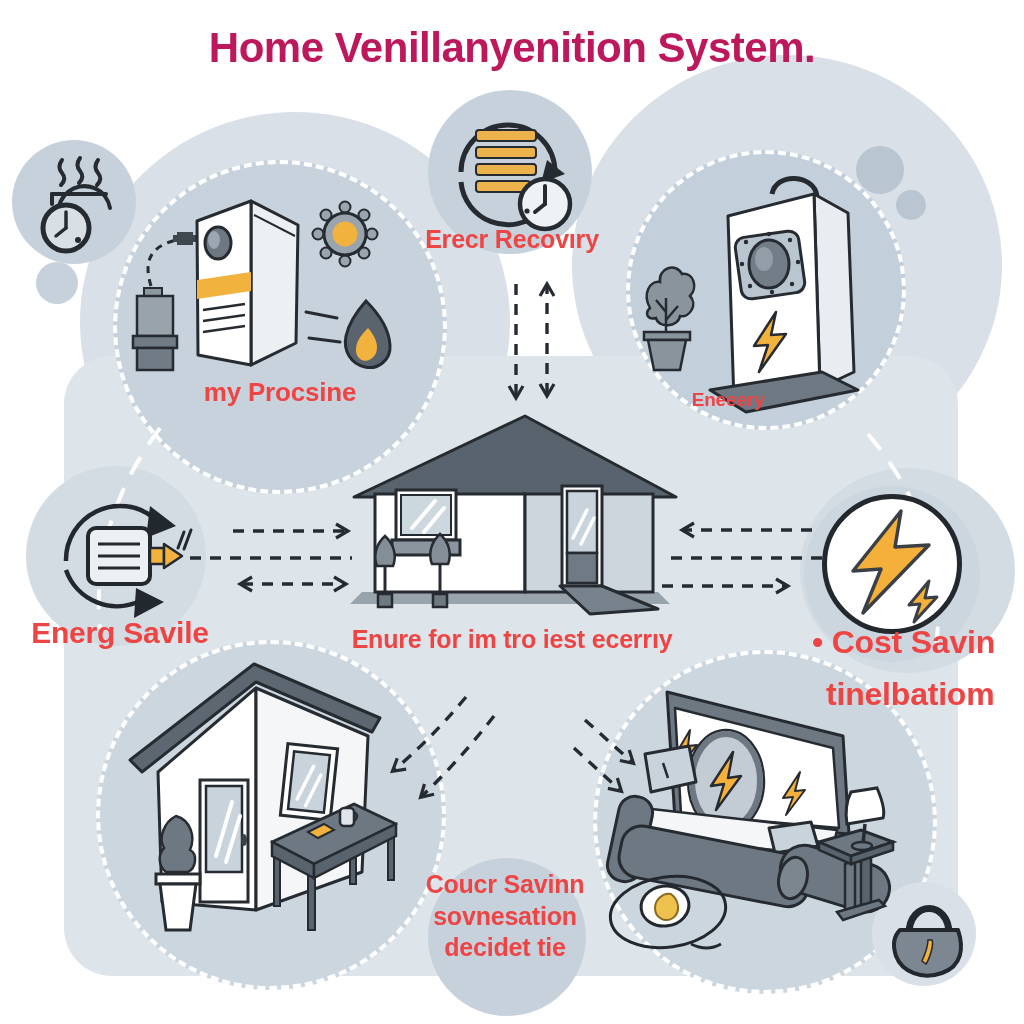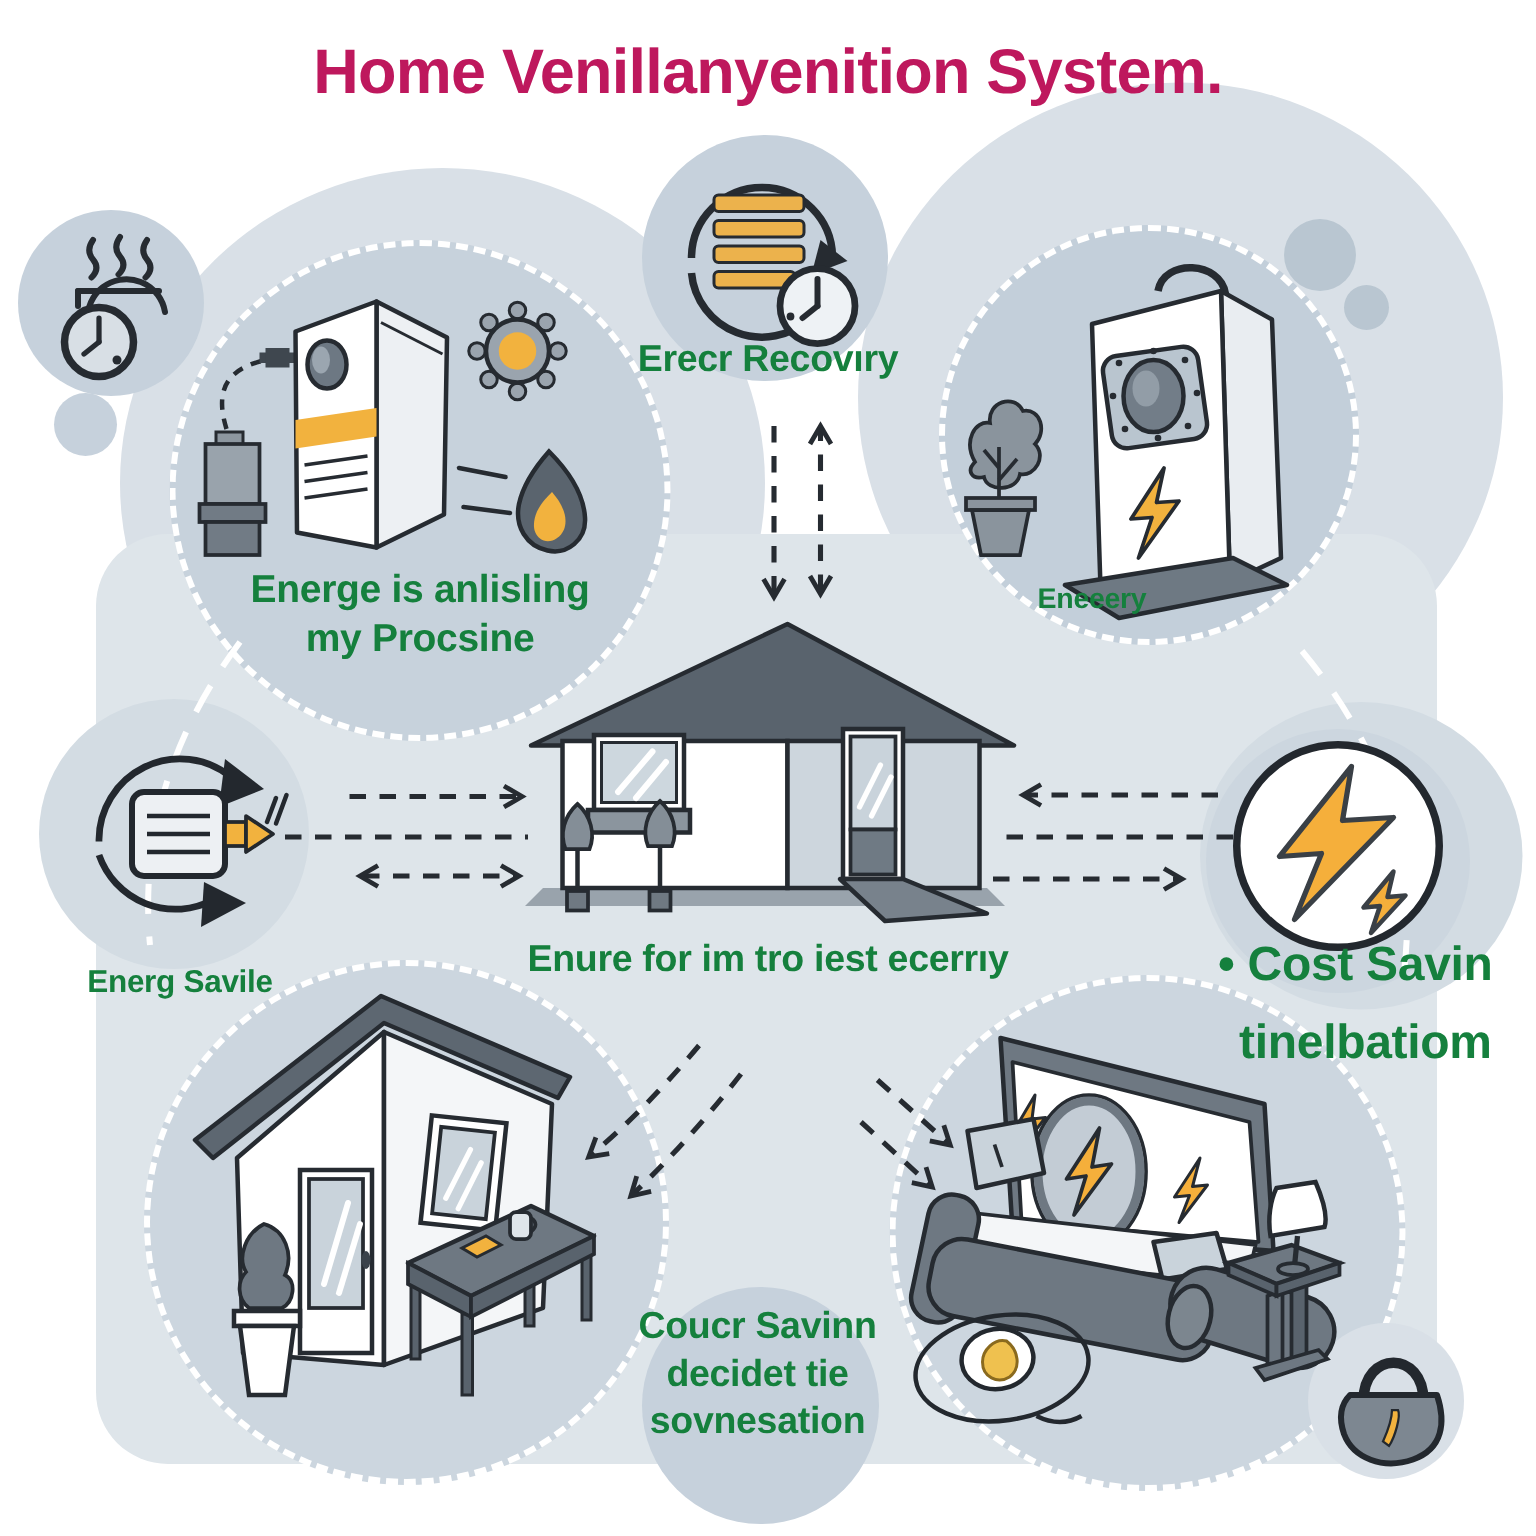--- a/index.html
+++ b/index.html
@@ -2,21 +2,21 @@
 <html><head>
 <meta charset="utf-8">
 <style>
   html,body{margin:0;padding:0;background:#ffffff;}
   #canvas{position:relative;width:1024px;height:1024px;background:#ffffff;overflow:hidden;
           font-family:"Liberation Sans","DejaVu Sans",sans-serif;}
   .abs{position:absolute;}
   .circle{border-radius:50%;}
   .bubble{background:#c6d1dc;border-radius:50%;}
   .bubble.dashed{border:4px dashed #ffffff;box-sizing:border-box;}
-  .cap{font-weight:700;color:#15803d;text-align:center;line-height:1.26;letter-spacing:-0.2px;font-size:25px;}
+  .cap{font-weight:700;color:#ef4444;text-align:center;line-height:1.26;letter-spacing:-0.2px;font-size:25px;}
   .title{font-weight:800;color:#be185d;font-size:42px;letter-spacing:-0.5px;text-align:center;}
   svg{display:block;}
 </style>
 </head>
 <body>
 
 <div id="canvas">
 
   <div class="abs" style="left:80px;top:112px;width:430px;height:420px;background:#d9e0e7;border-radius:50%;"></div>
   <div class="abs" style="left:572px;top:55px;width:430px;height:420px;background:#d9e0e7;border-radius:50%;"></div>
@@ -348,44 +348,43 @@
     <svg width="92" height="98" viewBox="0 0 92 98">
       <path d="M25,48 C25,14 65,14 65,48" stroke="#23282e" stroke-width="7" fill="none"></path>
       <path d="M16,44 L74,44 C80,62 78,80 58,87 C38,94 18,86 12,70 C8,58 10,50 16,44 Z" fill="#7d8791" stroke="#23282e" stroke-width="4" stroke-linejoin="round"></path>
       <path d="M48,54 C50,58 46,72 42,78 L38,75 C42,66 44,58 44,54 Z" fill="#F2B23E" stroke="#23282e" stroke-width="1.5"></path>
     </svg>
   </div>
 
   <div class="abs title" style="left:112px;top:24px;width:800px;">Home Venillanyenition System.</div>
 
   <div class="abs cap" style="left:130px;top:376px;width:300px;font-size:26px;">
-    <div>Energe is anlisling</div>
     <div>my Procsine</div>
   </div>
 
   <div class="abs cap" style="left:402px;top:224px;width:220px;">
     <div>Erecr Recovıry</div>
   </div>
 
   <div class="abs cap" style="left:618px;top:388px;width:220px;font-size:19px;">
     <div>Eneeery</div>
   </div>
 
-  <div class="abs cap" style="left:20px;top:642px;width:200px;font-size:21px;">
+  <div class="abs cap" style="left:20px;top:614px;width:200px;font-size:30px;">
     <div>Energ Savile</div>
   </div>
 
   <div class="abs cap" style="left:812px;top:622px;width:210px;font-size:32px;text-align:left;">
     <div>• Cost Savin</div>
     <div style="padding-left:14px;margin-top:12px;">tinelbatiom</div>
   </div>
 
   <div class="abs cap" style="left:342px;top:624px;width:340px;">
     <div>Enure for im tro iest ecerrıy</div>
   </div>
 
   <div class="abs cap" style="left:415px;top:869px;width:180px;">
     <div>Coucr Savinn</div>
+    <div>sovnesation</div>
     <div>decidet tie</div>
-    <div>sovnesation</div>
   </div>
 
 </div>
 
 </body></html>

